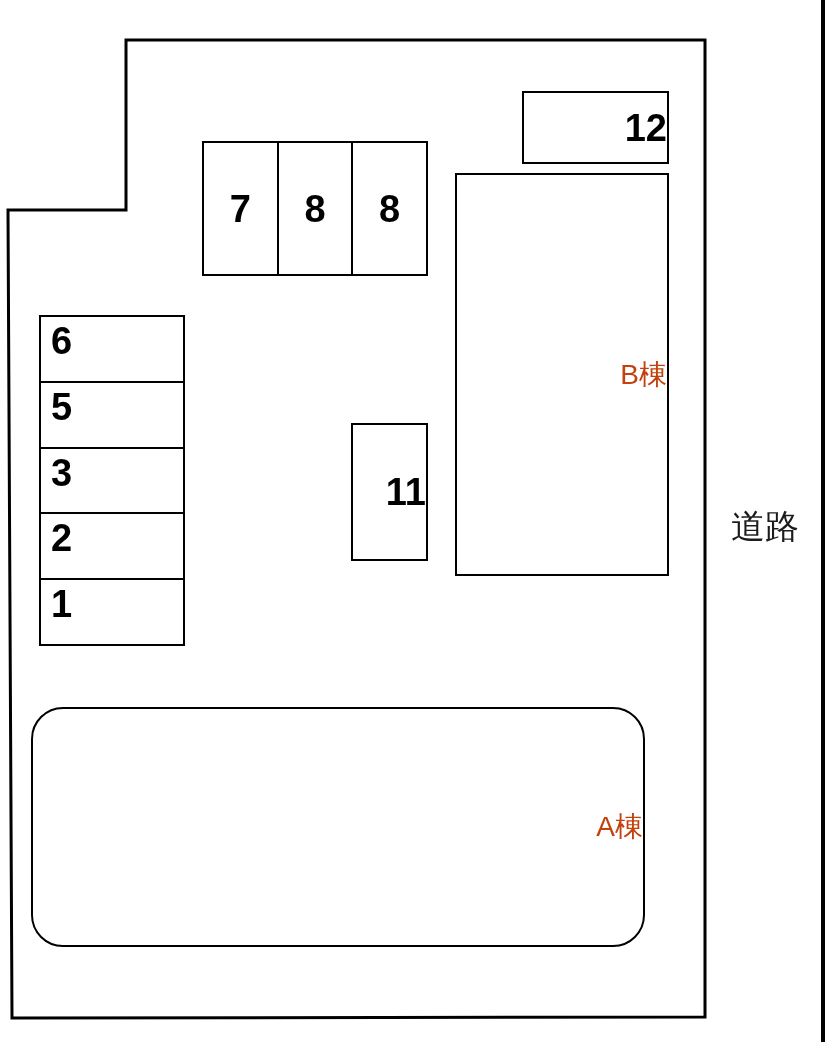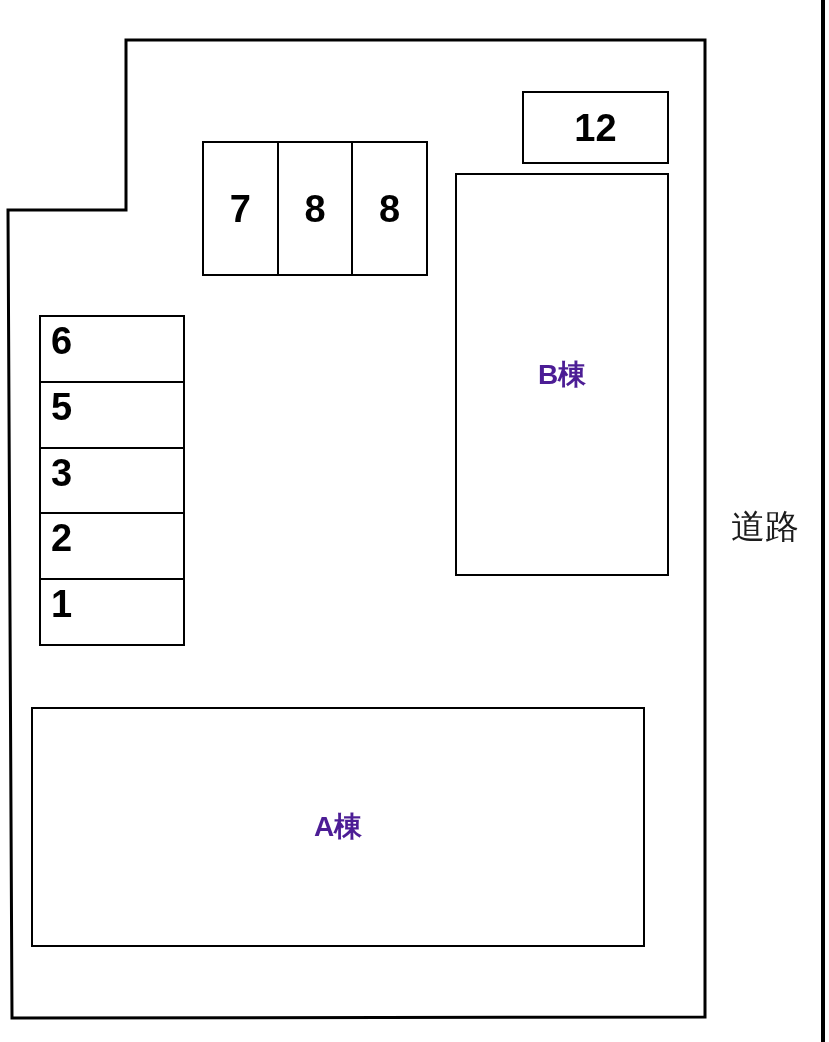--- a/index.html
+++ b/index.html
@@ -62,26 +62,26 @@
     display: flex;
     align-items: center;
     justify-content: center;
   }
   .prow .pcell:last-child {
     border-right: none;
   }
   .center-cell {
     display: flex;
     align-items: center;
-    justify-content: center;
+    justify-content: flex-end;
   }
   .bldg-label {
-    font-weight: 700;
+    font-weight: 400;
     font-size: 28px;
-    color: #4c1d95;
+    color: #c2410c;
     line-height: 1;
   }
   .road-label {
     position: absolute;
     left: 765px;
     top: 527px;
     transform: translate(-50%, -50%);
     font-weight: 400;
     font-size: 34px;
     color: #1c1c1c;
@@ -121,28 +121,31 @@
       <span class="num">3</span>
     </div>
     <div class="pcell">
       <span class="num">2</span>
     </div>
     <div class="pcell">
       <span class="num">1</span>
     </div>
   </div>
 
+  <div class="box center-cell" style="left:351px; top:423px; width:77px; height:138px;">
+    <span class="num">11</span>
+  </div>
 
   <div class="box center-cell" style="left:522px; top:91px; width:147px; height:73px;">
     <span class="num">12</span>
   </div>
 
   <div class="box center-cell" style="left:455px; top:173px; width:214px; height:403px;">
     <span class="bldg-label">B棟</span>
   </div>
 
-  <div class="box center-cell" style="left:31px; top:707px; width:614px; height:240px;">
+  <div class="box center-cell" style="left:31px; top:707px; width:614px; height:240px;border-radius:32px;">
     <span class="bldg-label">A棟</span>
   </div>
 
   <div class="road-label">道路</div>
 
 </div>
 
 </body></html>

